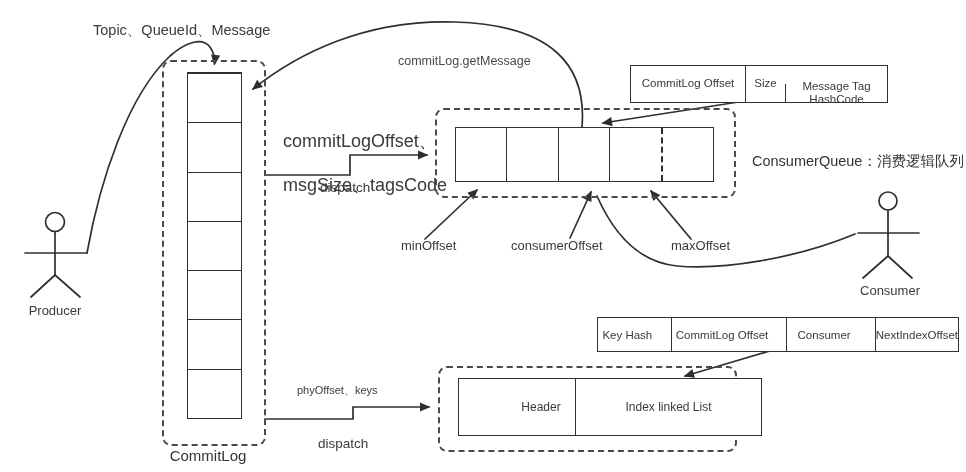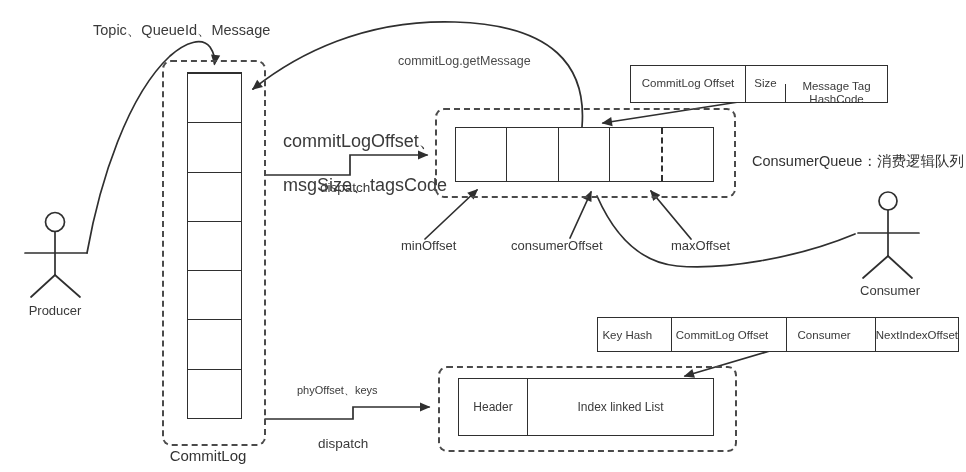--- a/index.html
+++ b/index.html
@@ -35,21 +35,21 @@
   
   #if-record{position:absolute;left:597px;top:317px;width:360px;height:33px;
     border:1.6px solid #2f2f2f;display:flex;background:#fff;gap:14px;}
   #if-record .rcell{display:flex;align-items:center;justify-content:center;
     border-left:1.5px solid #2f2f2f;font-size:11.5px;color:#3a3a3a;}
   #if-record .rcell:first-child{border-left:none;}
   #if-record .k0{width:64px;}#if-record .k1{width:110px;}#if-record .k2{width:80px;}#if-record .k3{flex:1;}
   
   #if-box{left:438px;top:366px;width:295px;height:82px;}
   #if-row{position:absolute;left:458px;top:378px;width:254px;height:56px;
-    border:1.6px solid #2f2f2f;display:flex;background:#fff;}
+    border:1.6px solid #2f2f2f;display:flex;background:#fff;padding-left:48px;}
   #if-row .rcell{display:flex;align-items:center;justify-content:center;
     border-left:1.5px solid #2f2f2f;font-size:12px;text-align:center;line-height:1.2;color:#3a3a3a;}
   #if-row .rcell:first-child{border-left:none;}
   #if-row .s0{width:68px;}#if-row .s1{width:78px;}#if-row .s2{flex:1;}
   #lbl-if{left:752px;top:399px;font-size:14.5px;color:#333;}
   
   #lbl-topic{left:93px;top:21px;font-size:14.5px;}
   #lbl-getmsg{left:398px;top:37px;font-size:12.5px;color:#4a4a4a;margin-top:17px;}
   #lbl-cq-params{left:283px;top:108px;font-size:18px;line-height:22px;white-space:pre-line;}
   #lbl-dispatch1{left:320px;top:180px;font-size:13.5px;}

